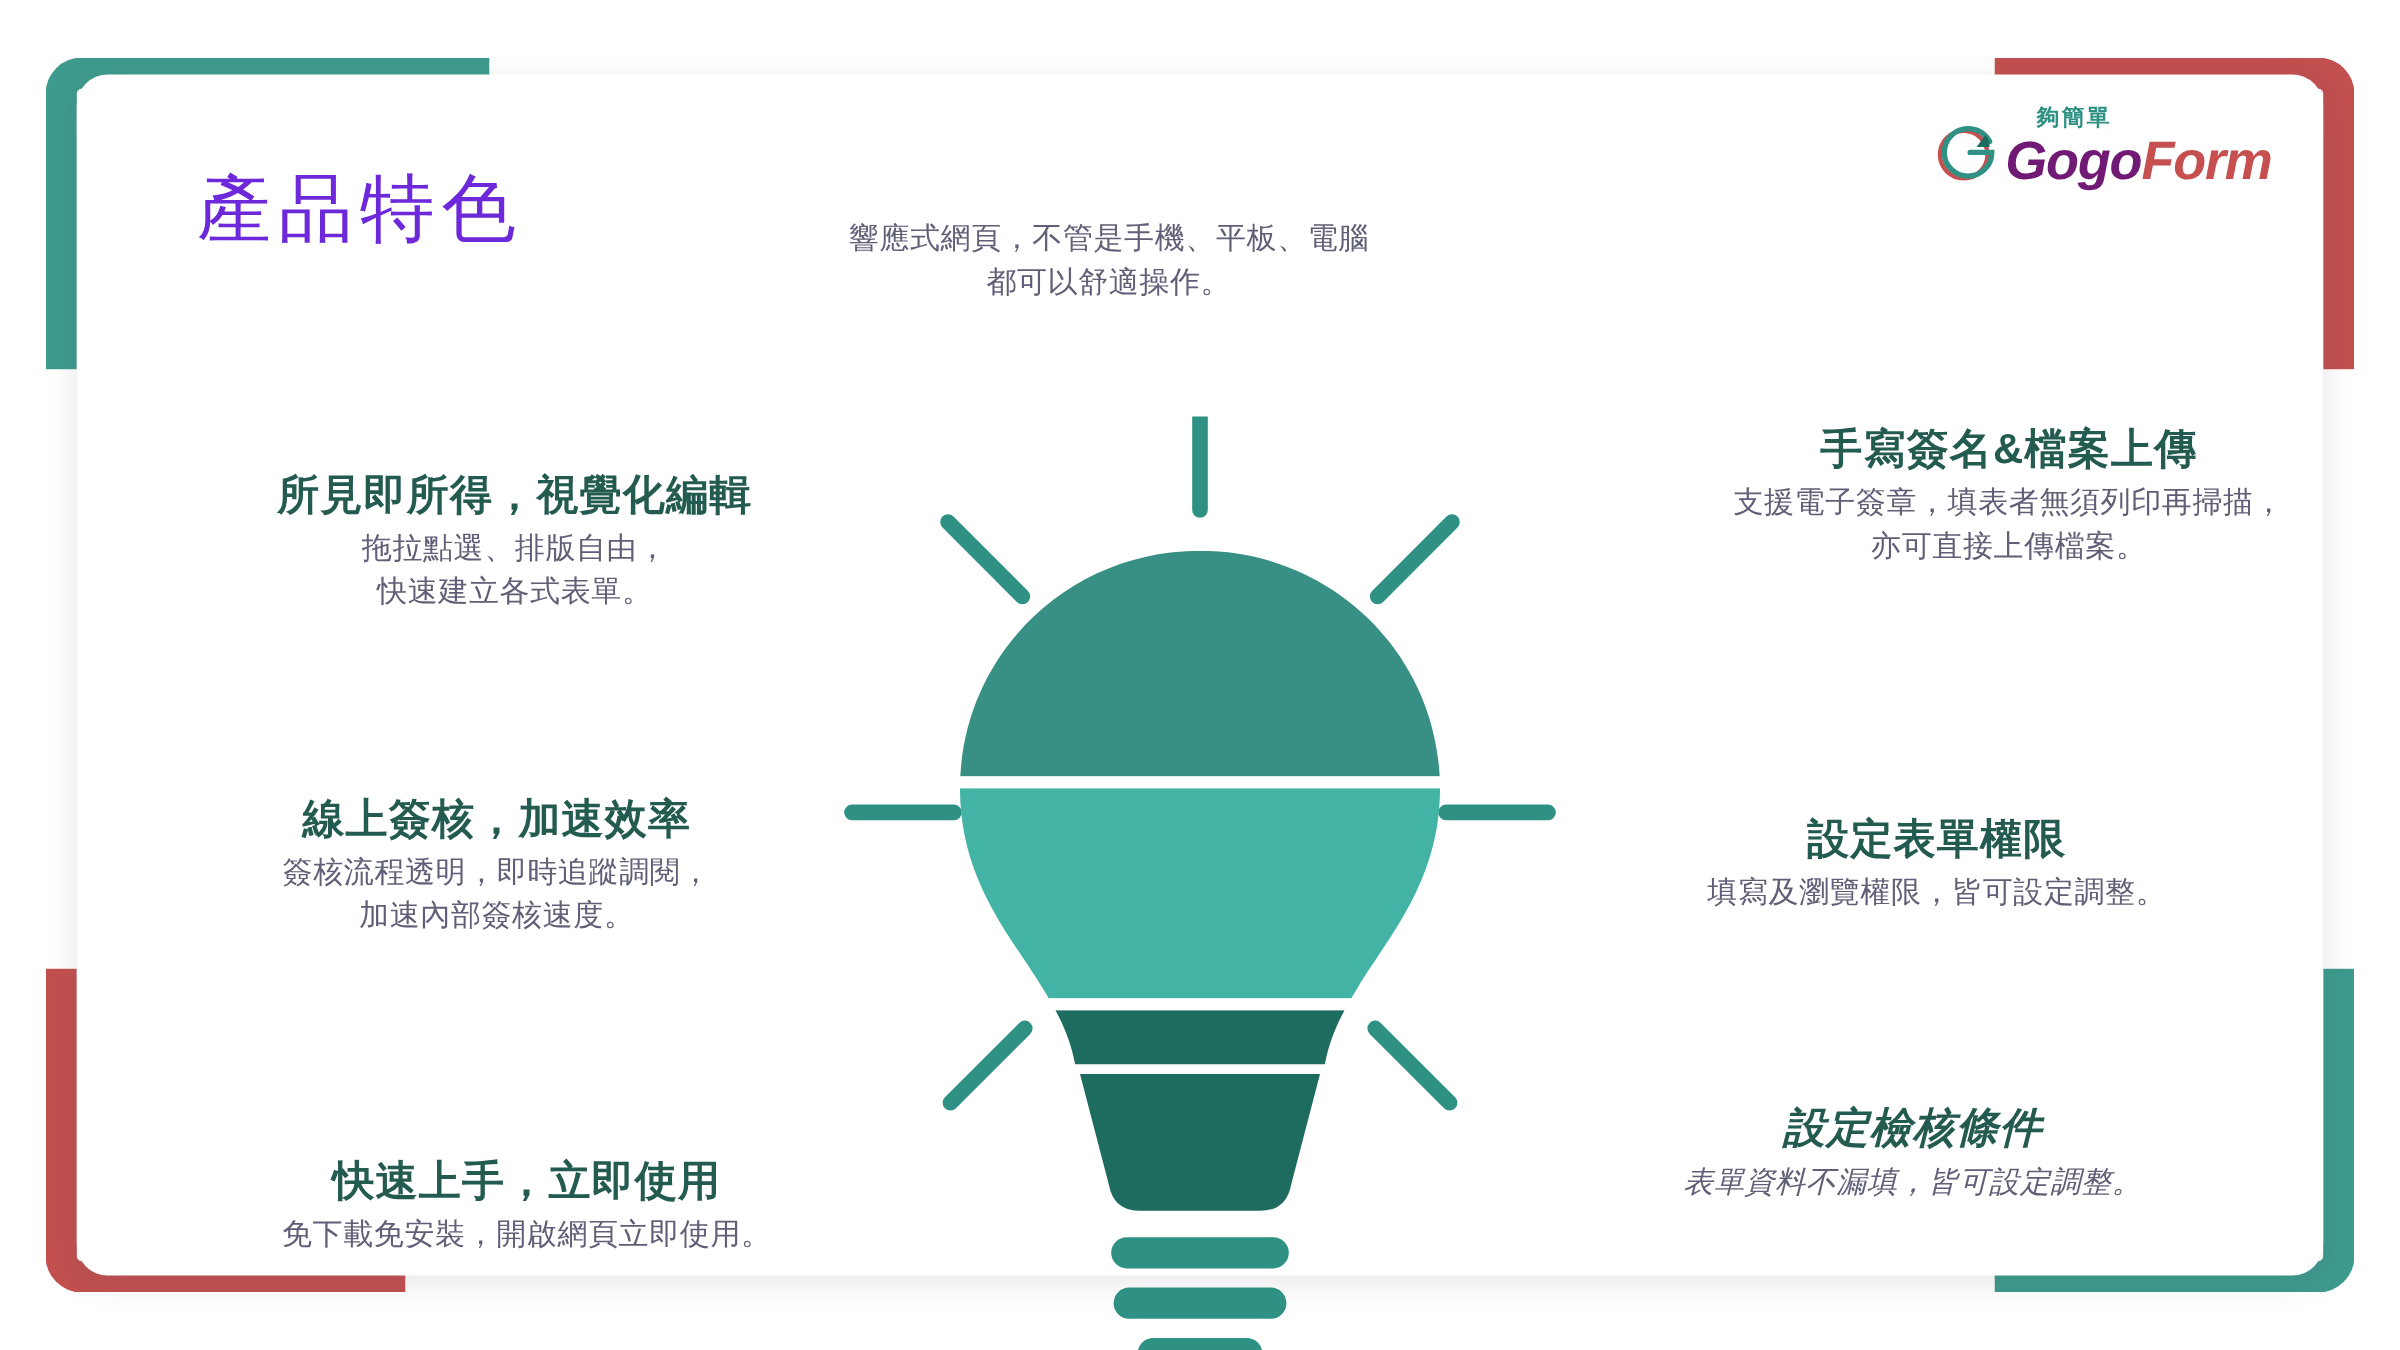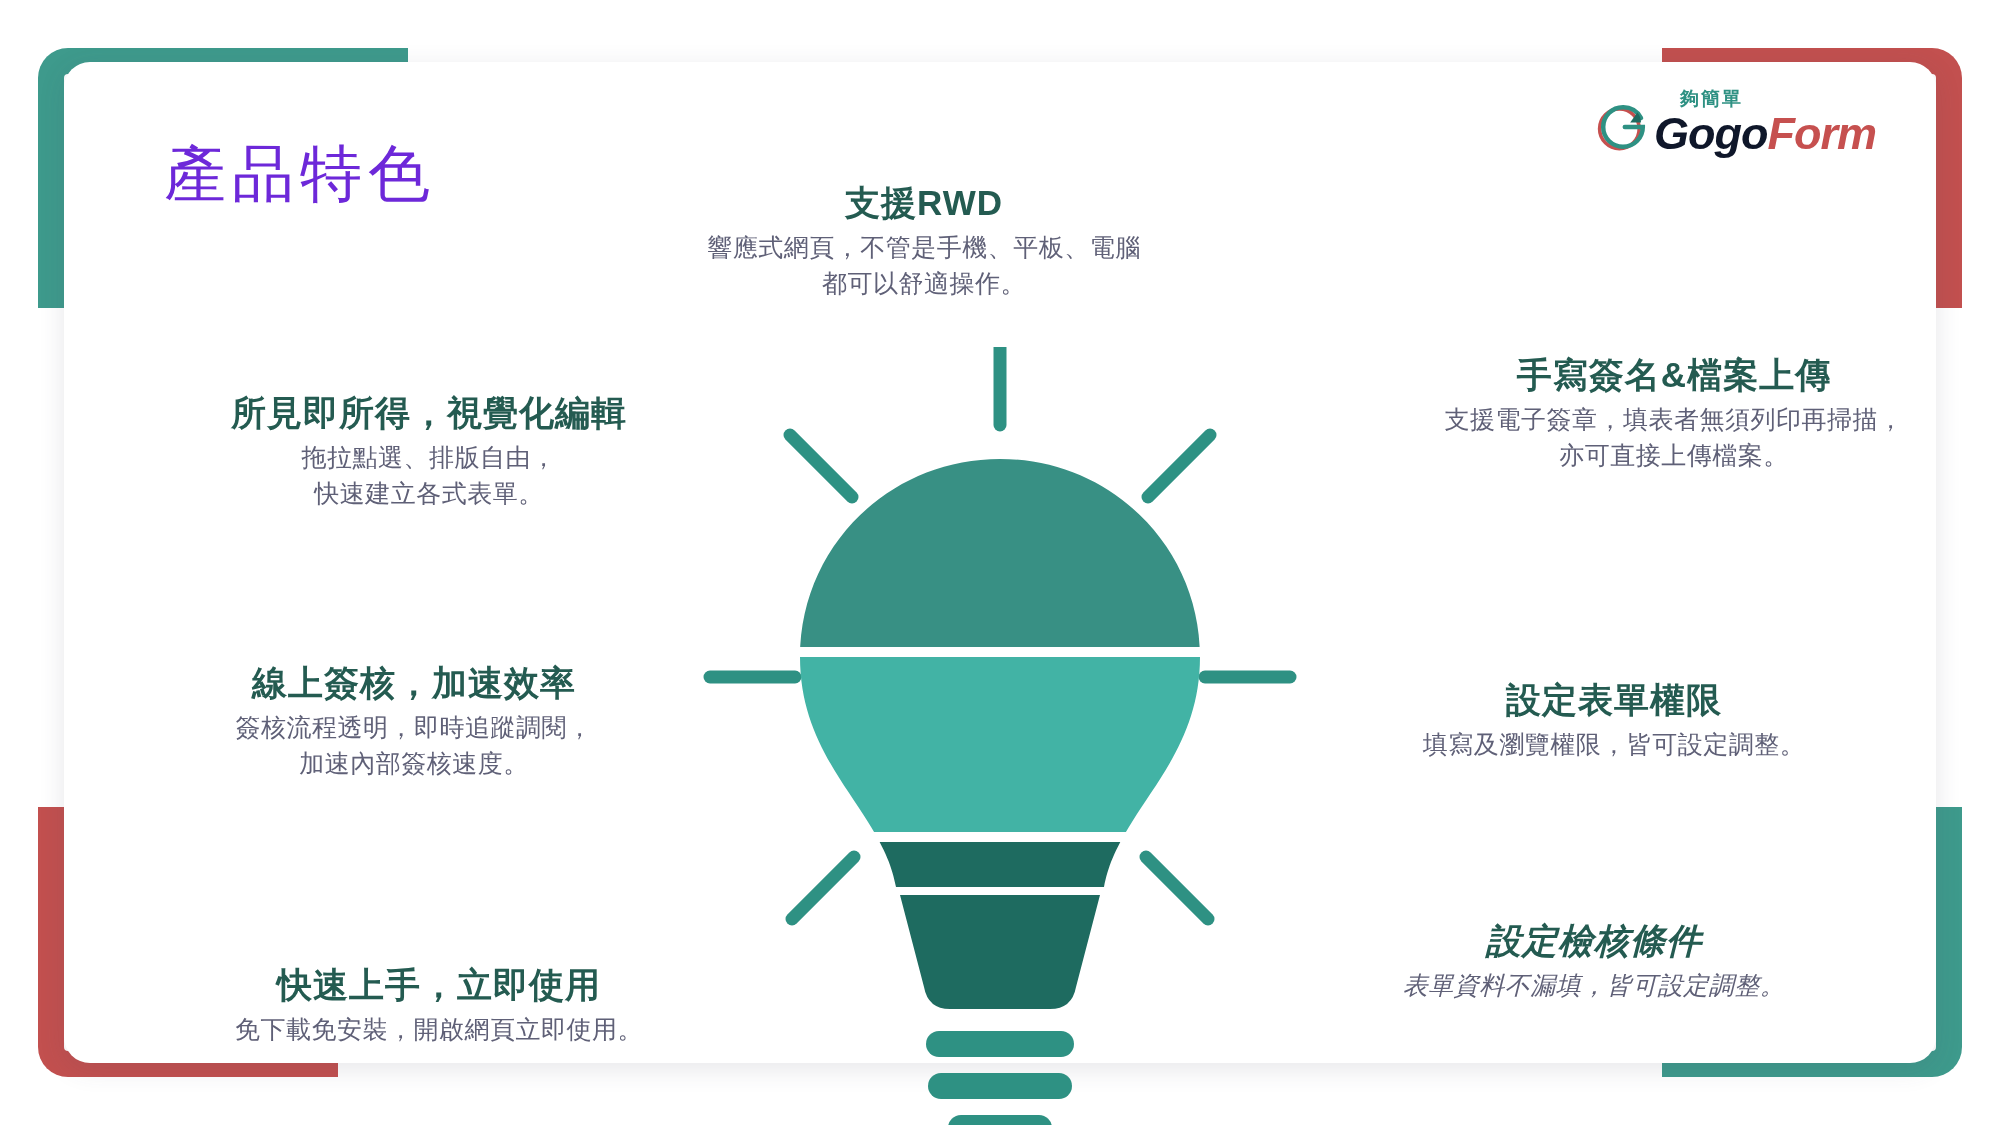--- a/index.html
+++ b/index.html
@@ -79,21 +79,21 @@
     top: 70px;
     font-size: 62px;
     font-weight: 400;
     color: #6d28d9;
     letter-spacing: 6px;
     white-space: nowrap;
   }
 
   .logo {
     position: absolute;
-    right: 60px;
+    right: 43px;
     top: 38px;
     display: flex;
     align-items: flex-end;
     gap: 4px;
     text-align: center;
   }
   .logo-mark {
     width: 54px;
     height: 54px;
     flex: none;
@@ -113,21 +113,21 @@
     letter-spacing: 2px;
     white-space: nowrap;
   }
   .logo-word {
     font-size: 45px;
     font-weight: 700;
     font-style: italic;
     letter-spacing: -1px;
     white-space: nowrap;
   }
-  .logo-gogo { color: #0f172a; }
+  .logo-gogo { color: #701a75; }
   .logo-form { color: #C6504F; }
 
   
   .feature { position: absolute; }
   .feature h3 {
     margin: 0 0 6px 0;
     font-size: 35px;
     font-weight: 700;
     color: #245B51;
     letter-spacing: 1px;
@@ -223,21 +223,20 @@
 
         <g fill="#2E9183">
           <rect x="226" y="684" width="148" height="26" rx="13"></rect>
           <rect x="228" y="726" width="144" height="26" rx="13"></rect>
           <rect x="248" y="768" width="104" height="26" rx="13"></rect>
         </g>
       </svg>
     </div>
 
     <div class="feature f-top ta-center">
-      <h3>支援RWD</h3>
       <p>響應式網頁，不管是手機、平板、電腦<br>都可以舒適操作。</p>
     </div>
 
     <div class="feature f-left1 ta-center">
       <h3>所見即所得，視覺化編輯</h3>
       <p>拖拉點選、排版自由，<br>快速建立各式表單。</p>
     </div>
 
     <div class="feature f-left2 ta-center">
       <h3>線上簽核，加速效率</h3>

